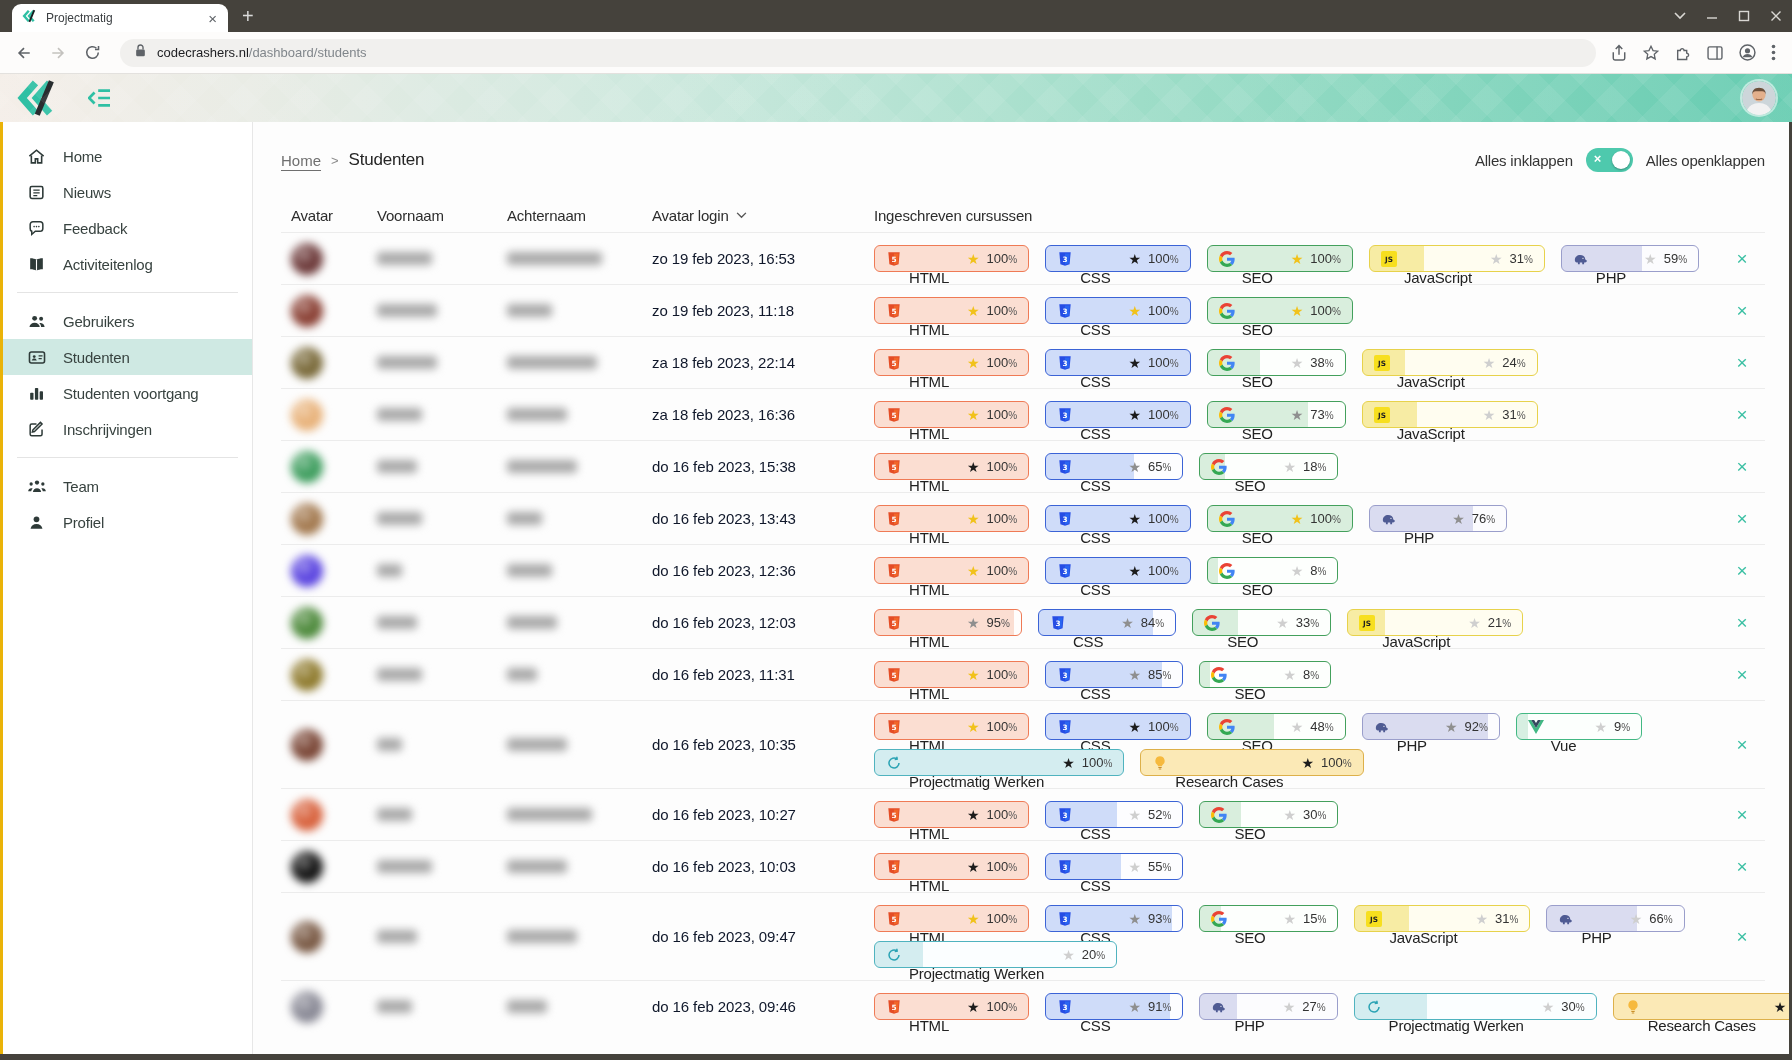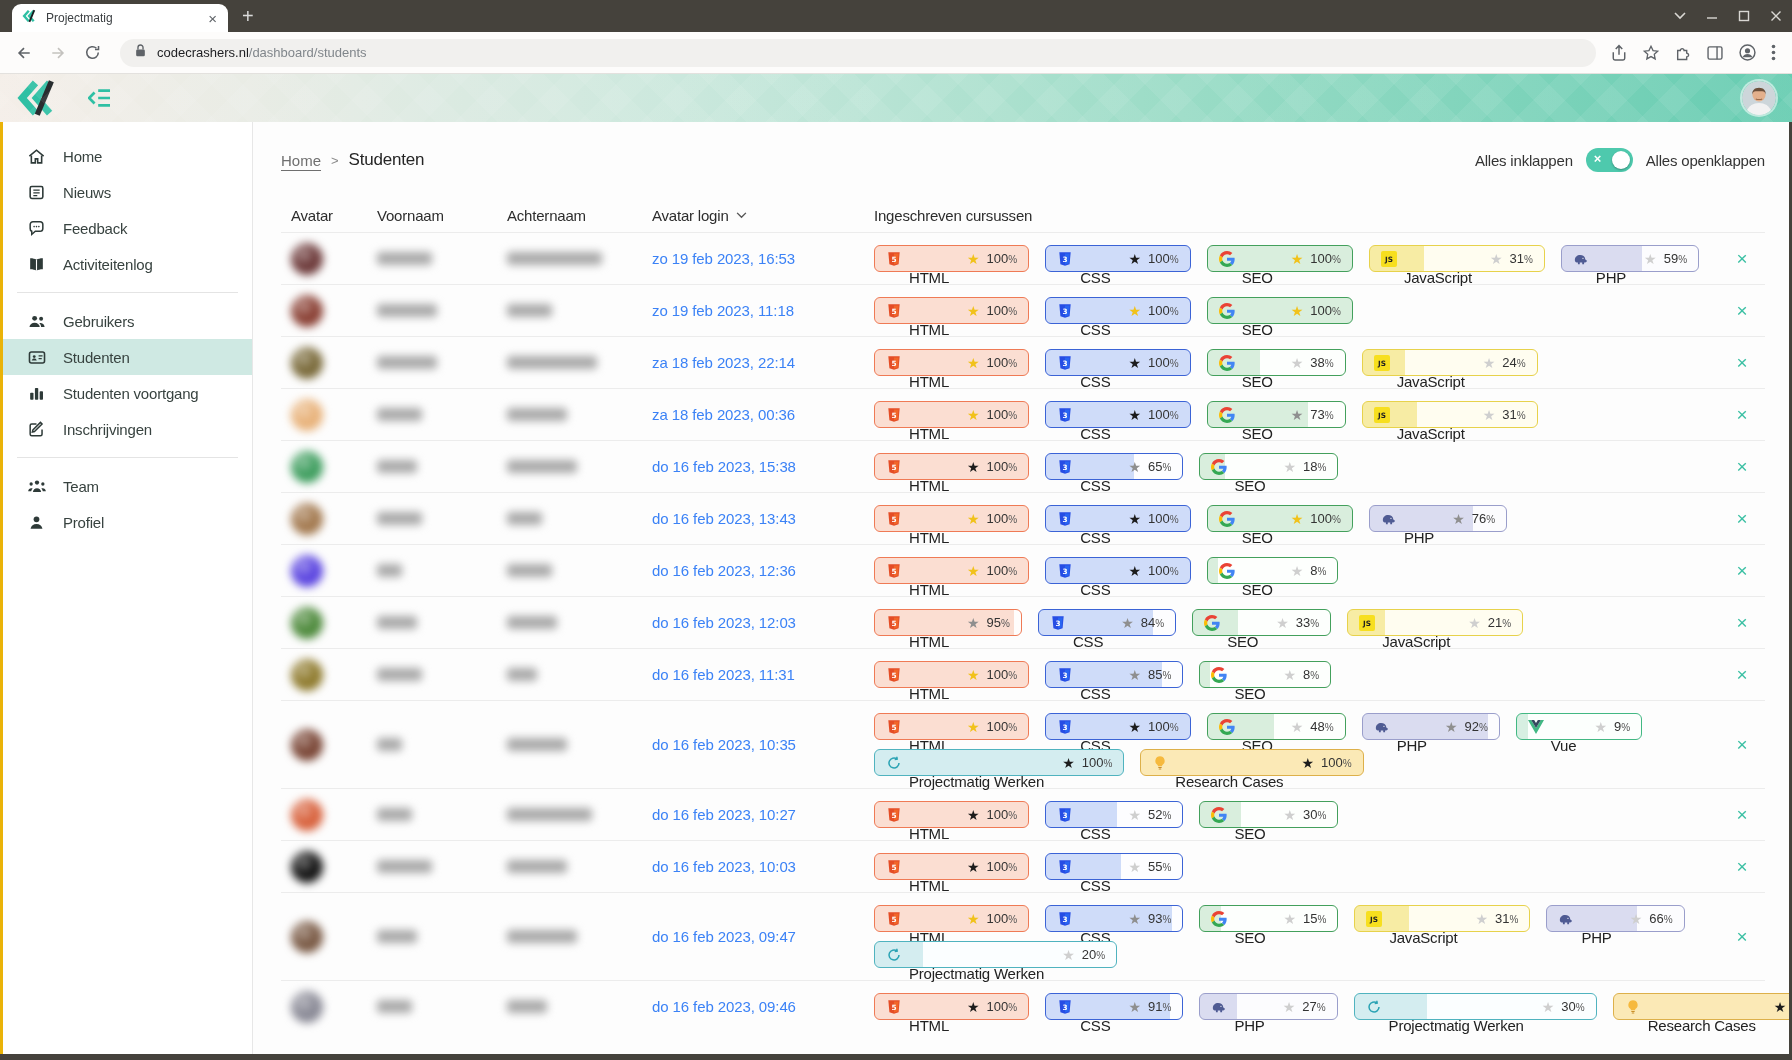--- a/index.html
+++ b/index.html
@@ -61,21 +61,21 @@
   
   .grid { display:grid; grid-template-columns:86px 130px 145px 222px 1fr 46px; align-items:center; padding-left:10px; }
   .thead { height:34px; font-size:15px; color:#2d2d2d; letter-spacing:-0.2px; }
   .th { display:flex; align-items:center; gap:7px; }
   .th.sortable { cursor:pointer; }
   .tbody { }
   .trow { border-top:1px solid #ececec; height:52px; }
   .trow.tall { height:88px; }
   .avatar { width:32px; height:32px; border-radius:50%; filter:blur(4px); }
   .blur-name { height:13px; border-radius:4px; background:#a9a9a9; filter:blur(4px); display:block; }
-  .login-cell { font-size:15px; color:#3b82f6; letter-spacing:-0.1px; white-space:nowrap; }
+  .login-cell { font-size:15px; color:#0f172a; letter-spacing:-0.1px; white-space:nowrap; }
   .courses-cell { display:flex; flex-direction:column; justify-content:center; gap:9px; }
   .badge-line { display:flex; gap:16px; align-items:center; }
   .badge { display:inline-flex; align-items:center; height:27px; border:1.5px solid; border-radius:6px;
            padding:0 11px; gap:7px; flex:none; }
   .badge .b-icon { display:flex; width:16px; height:16px; }
   .badge .b-icon svg { width:16px; height:16px; }
   .badge .b-label { font-size:15px; color:#222; letter-spacing:-0.2px; white-space:nowrap;margin-top:37px; }
   .badge .b-star { font-size:14px; margin-left:11px; line-height:1; }
   .badge .b-pct { font-size:13px; color:#333; }
   .badge .b-pct .pct-sign { font-size:10px; color:#555; }
@@ -552,21 +552,21 @@
             <div class="grid trow">
               <div>
                 <div class="avatar" style="background: radial-gradient(circle at 38% 32%, rgba(255, 255, 255, 0.45), transparent 45%), rgb(232, 178, 122);"></div>
               </div>
               <div>
                 <span class="blur-name" style="width: 45px;"></span>
               </div>
               <div>
                 <span class="blur-name" style="width: 60px;"></span>
               </div>
-              <div class="login-cell">za 18 feb 2023, 00:36</div>
+              <div class="login-cell">za 18 feb 2023, 16:36</div>
               <div class="courses-cell">
                 <div class="badge-line">
                   <span class="badge" style="border-color: rgb(239, 122, 85); background: linear-gradient(90deg, rgb(251, 222, 210) 100%, rgb(255, 253, 252) 100%);">
                     <span class="b-icon">
                       <svg viewBox="0 0 24 24">
                         <path fill="#e44d26" d="M3.5 2h17l-1.6 18L12 22l-6.9-2z"></path>
                         <path fill="#f16529" d="M12 3.6v16.8l5.6-1.6 1.4-15.2z"></path>
                         <text x="12" y="16" font-size="11" fill="#fff" text-anchor="middle" font-family="DejaVu Sans, sans-serif" font-weight="bold">5</text>
                       </svg>
                     </span>

